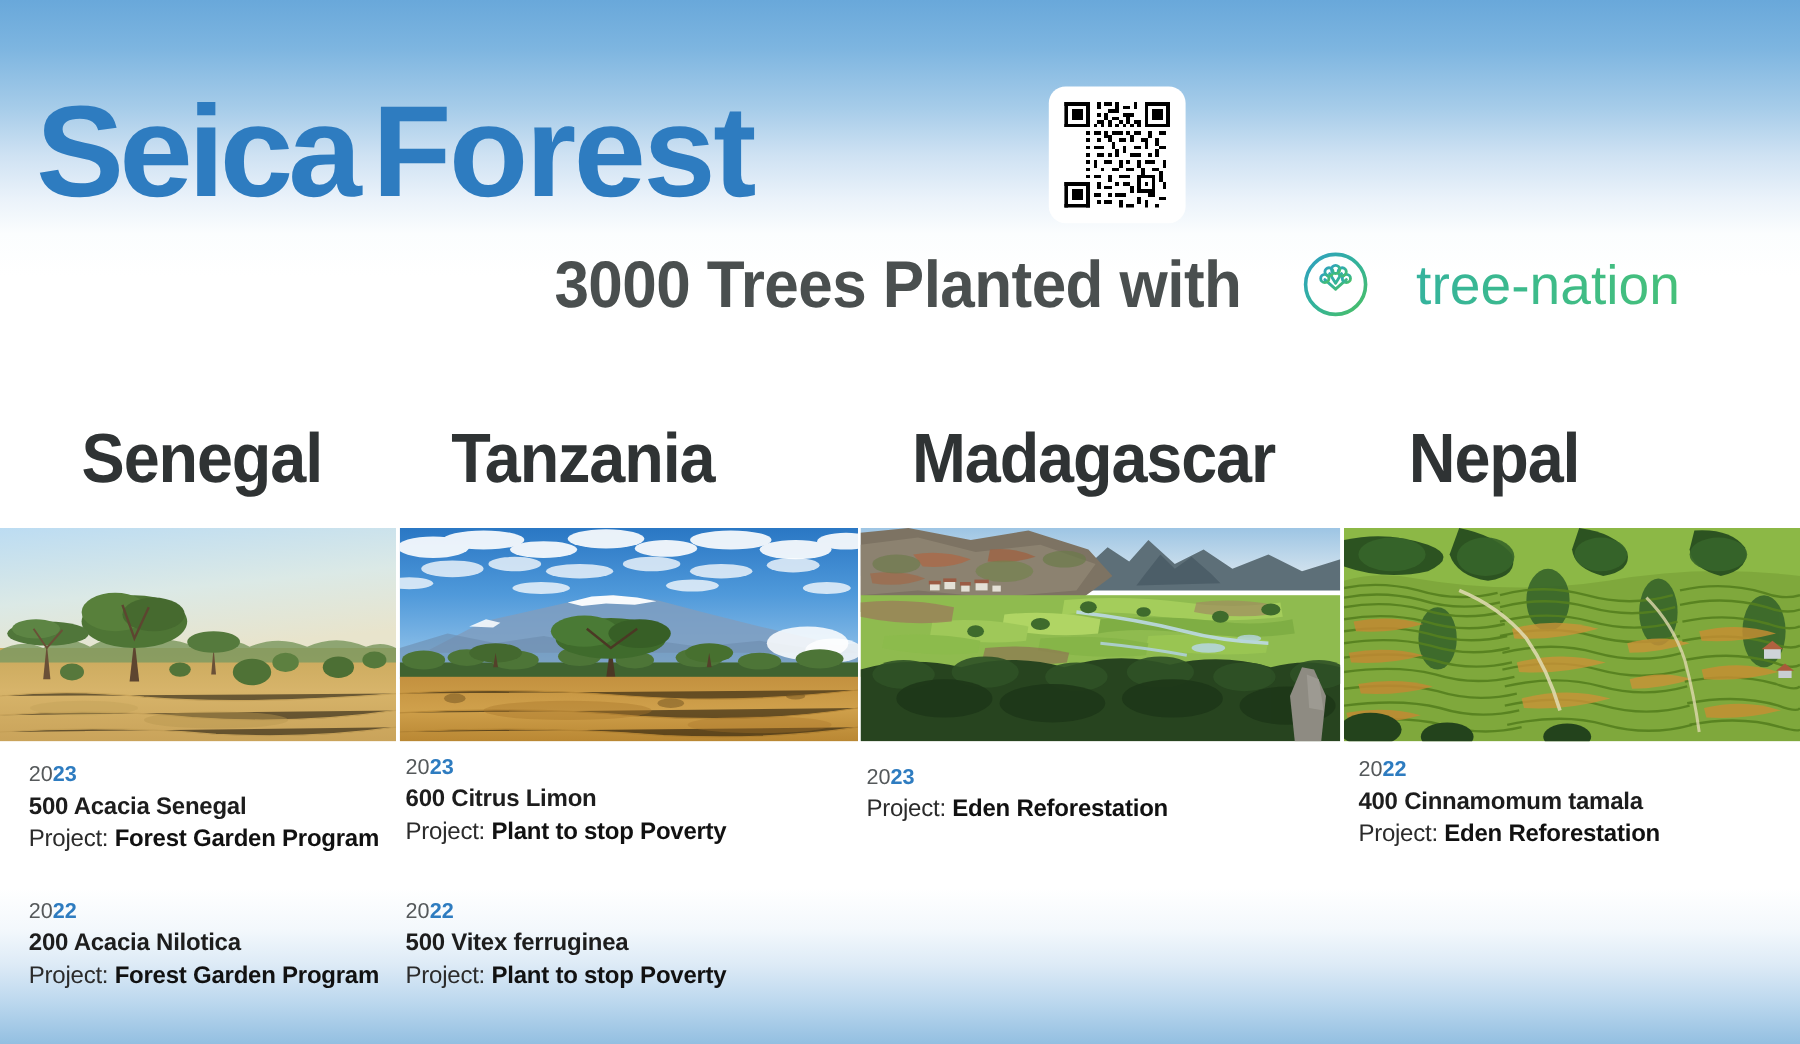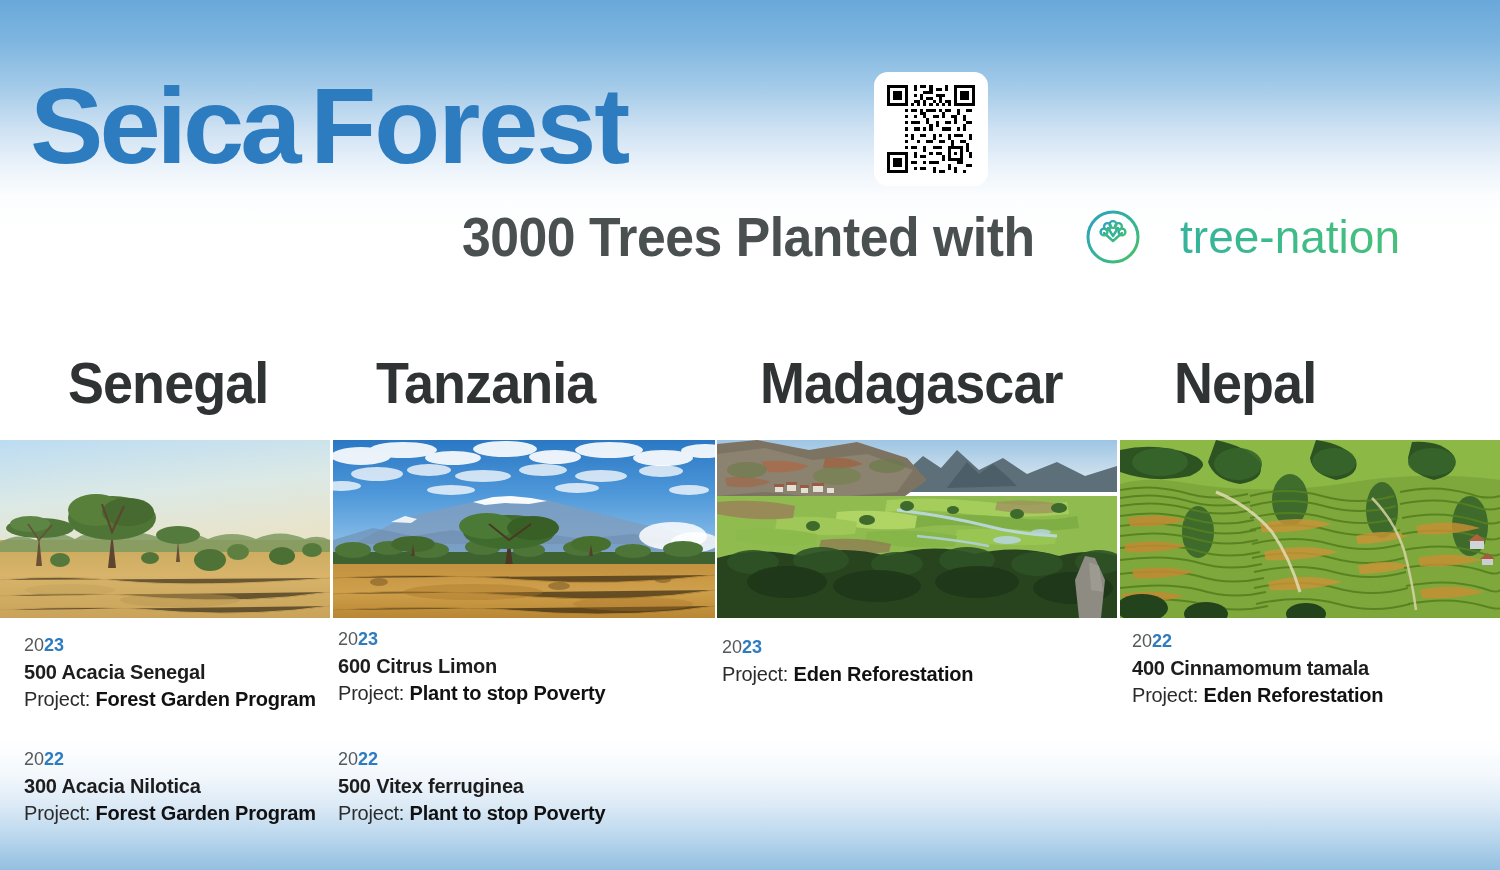--- a/index.html
+++ b/index.html
@@ -711,21 +711,21 @@
   <div class="entries">
 
     <div class="entry e-se-1">
       <div class="year"><span>20</span><b>23</b></div>
       <div class="species">500 Acacia Senegal</div>
       <div class="project"><span>Project: </span><b>Forest Garden Program</b></div>
     </div>
 
     <div class="entry e-se-2">
       <div class="year"><span>20</span><b>22</b></div>
-      <div class="species">300 Acacia Nilotica</div>
+      <div class="species">200 Acacia Nilotica</div>
       <div class="project"><span>Project: </span><b>Forest Garden Program</b></div>
     </div>
 
     <div class="entry e-tz-1">
       <div class="year"><span>20</span><b>23</b></div>
       <div class="species">600 Citrus Limon</div>
       <div class="project"><span>Project: </span><b>Plant to stop Poverty</b></div>
     </div>
 
     <div class="entry e-tz-2">

